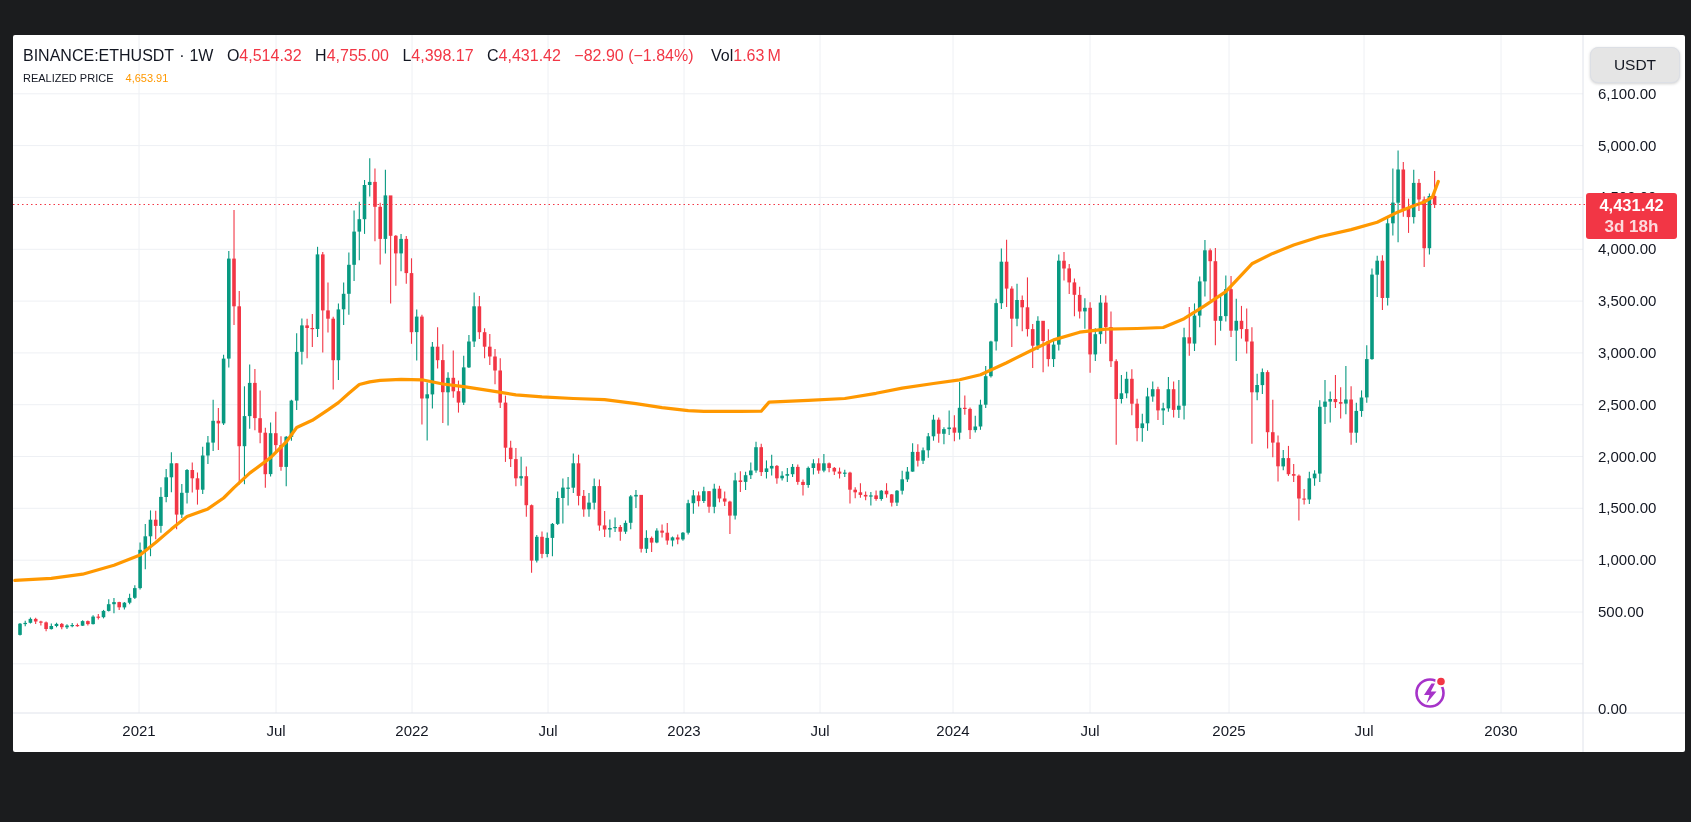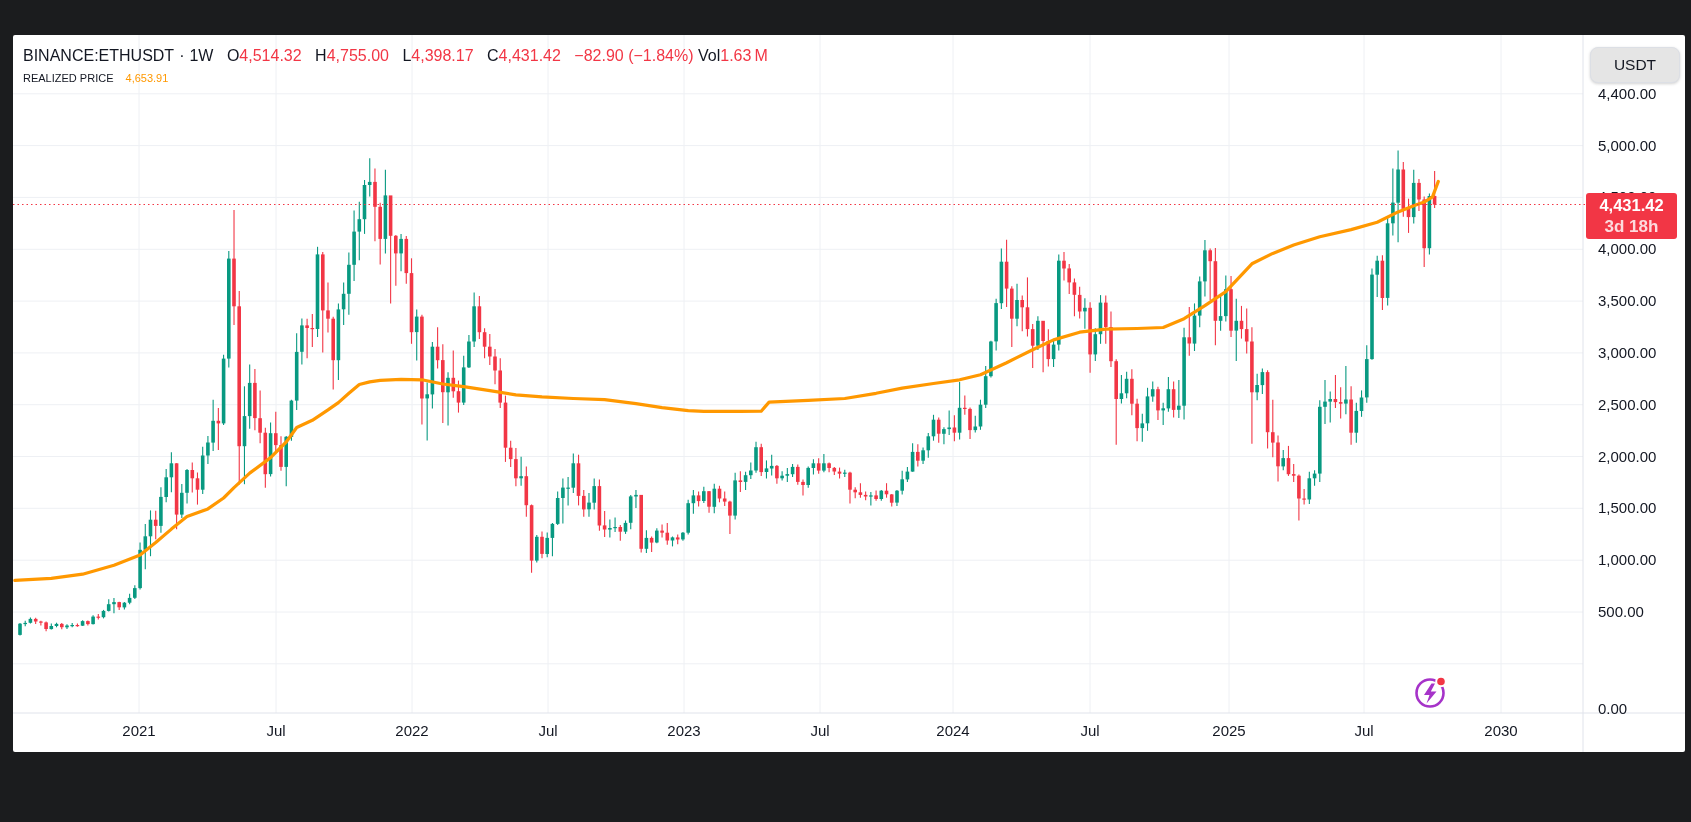--- a/index.html
+++ b/index.html
@@ -6,21 +6,21 @@
   #page{position:relative;width:1691px;height:822px;background:#1b1c1e;overflow:hidden;
         font-family:"Liberation Sans","DejaVu Sans",sans-serif;}
   #topbar{position:absolute;left:0;top:0;width:1691px;height:35px;}
   #topbar-text{position:absolute;left:18px;top:8px;font-size:15.5px;font-weight:600;color:#e9e9e9;letter-spacing:.1px;}
   #panel{position:absolute;left:13px;top:35px;width:1672px;height:717px;background:#ffffff;border-radius:2px;}
   #plot{position:absolute;left:0;top:0;width:1691px;height:822px;}
   .legend{position:absolute;left:23px;top:47px;font-size:16px;font-weight:500;color:#131722;white-space:nowrap;}
   .legend .v{color:#f23645;}
   .legend .sep{margin:0 5px;color:#131722;}
   .legend .itm{margin-left:9px;}
-  .legend .voll{}
+  .legend .voll{margin-left:13px;}
   #legend-row2{position:absolute;left:23px;top:72px;font-size:11px;font-weight:500;color:#131722;white-space:nowrap;}
   #legend-row2 .ind-val{color:#ff9800;margin-left:9px;}
   .ylab{position:absolute;left:1598px;height:18px;font-size:15px;color:#131722;white-space:nowrap;}
   .xlab{position:absolute;top:722px;transform:translateX(-50%);font-size:15px;font-weight:500;color:#131722;}
   #usdt-btn{position:absolute;left:1590px;top:47px;width:88px;height:34px;background:#e5e5e5;border:1px solid #dcdfe5;
             border-radius:8px;box-shadow:0 1px 3px rgba(0,0,0,.18);display:flex;align-items:center;justify-content:center;
             font-size:15.5px;font-weight:500;color:#131722;cursor:pointer;}
   #price-tag{position:absolute;left:1586px;width:91px;height:46px;background:#f23645;border-radius:3px;
              display:flex;flex-direction:column;align-items:center;justify-content:center;line-height:1.25;}
   #price-tag .p1{color:#fff;font-size:16.5px;font-weight:700;}
@@ -631,21 +631,21 @@
   </div>
 
   <div id="legend-row2">
     <span>REALIZED PRICE</span>
     <span class="ind-val">4,653.91</span>
   </div>
 
   <div id="usdt-btn">USDT</div>
 
   <div id="price-axis">
-      <div class="ylab" style="top: 85px;">4,400.00</div>
+      <div class="ylab" style="top: 85px;">6,100.00</div>
       <div class="ylab" style="top: 137px;">5,000.00</div>
       <div class="ylab" style="top: 188px;">4,500.00</div>
       <div class="ylab" style="top: 240px;">4,000.00</div>
       <div class="ylab" style="top: 292px;">3,500.00</div>
       <div class="ylab" style="top: 344px;">3,000.00</div>
       <div class="ylab" style="top: 396px;">2,500.00</div>
       <div class="ylab" style="top: 448px;">2,000.00</div>
       <div class="ylab" style="top: 499px;">1,500.00</div>
       <div class="ylab" style="top: 551px;">1,000.00</div>
       <div class="ylab" style="top: 603px;">500.00</div>

